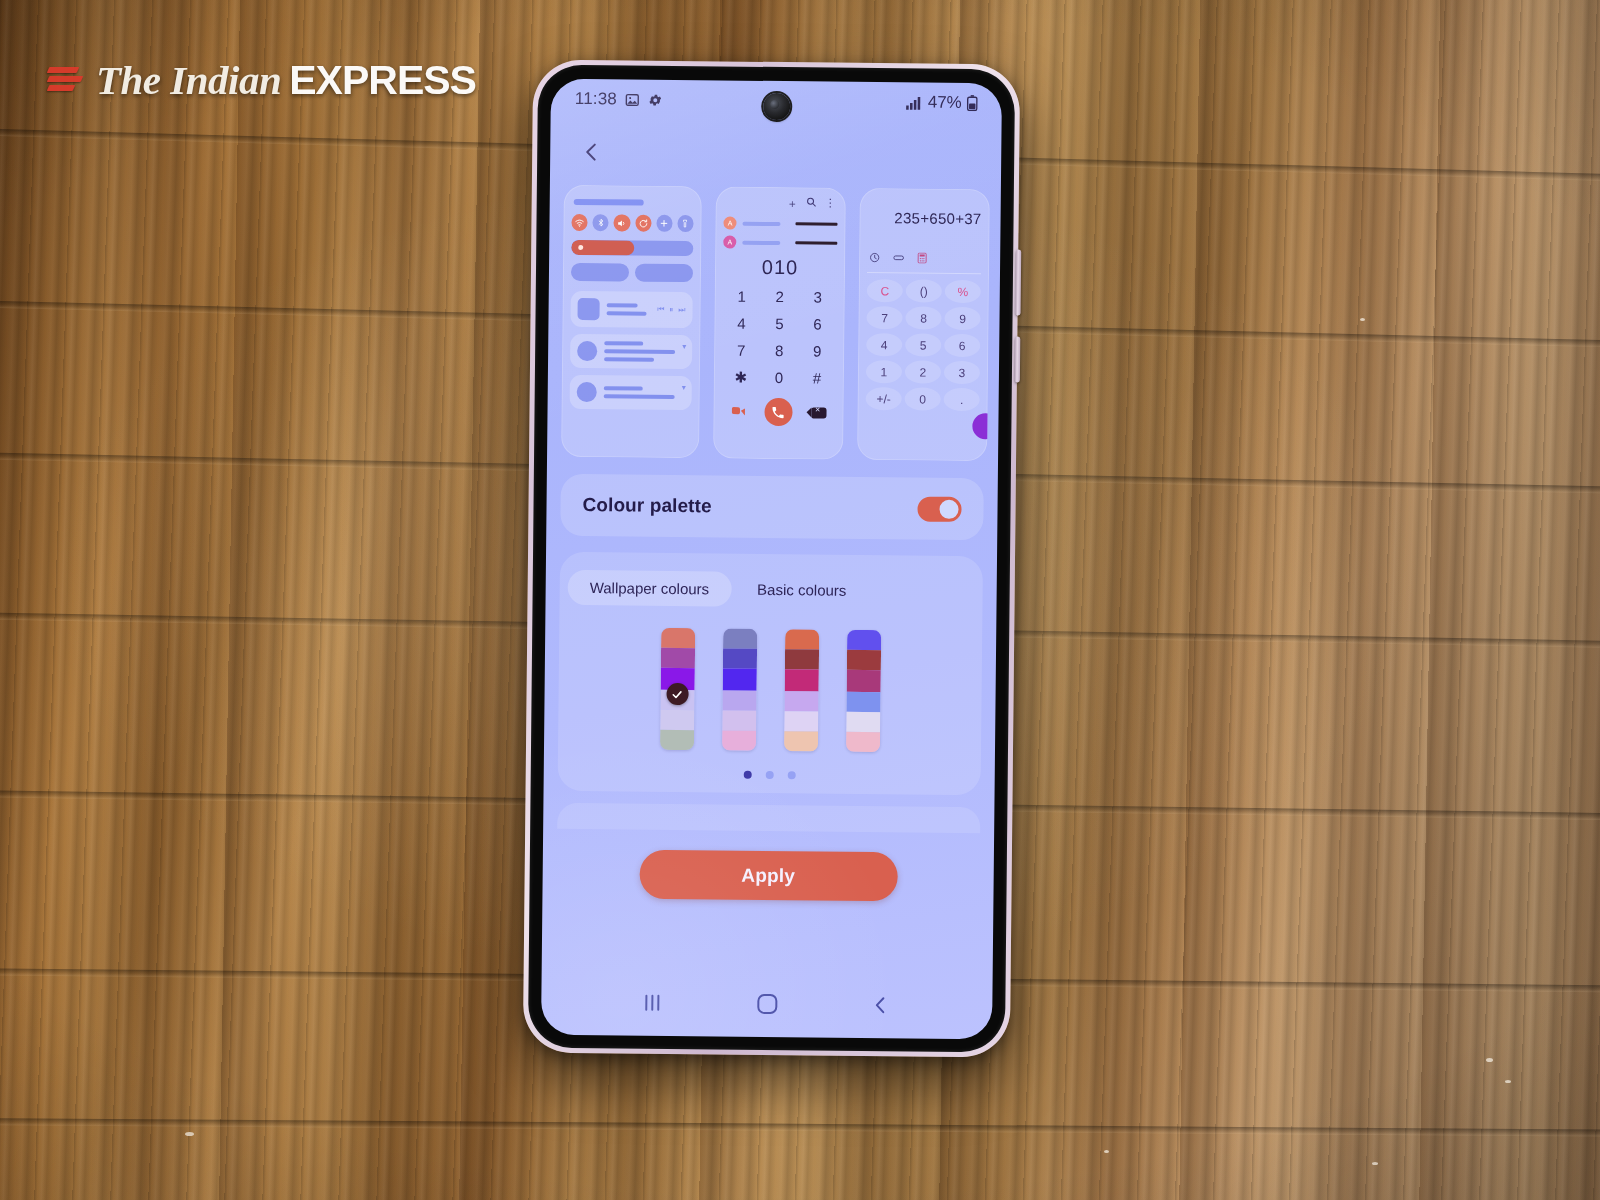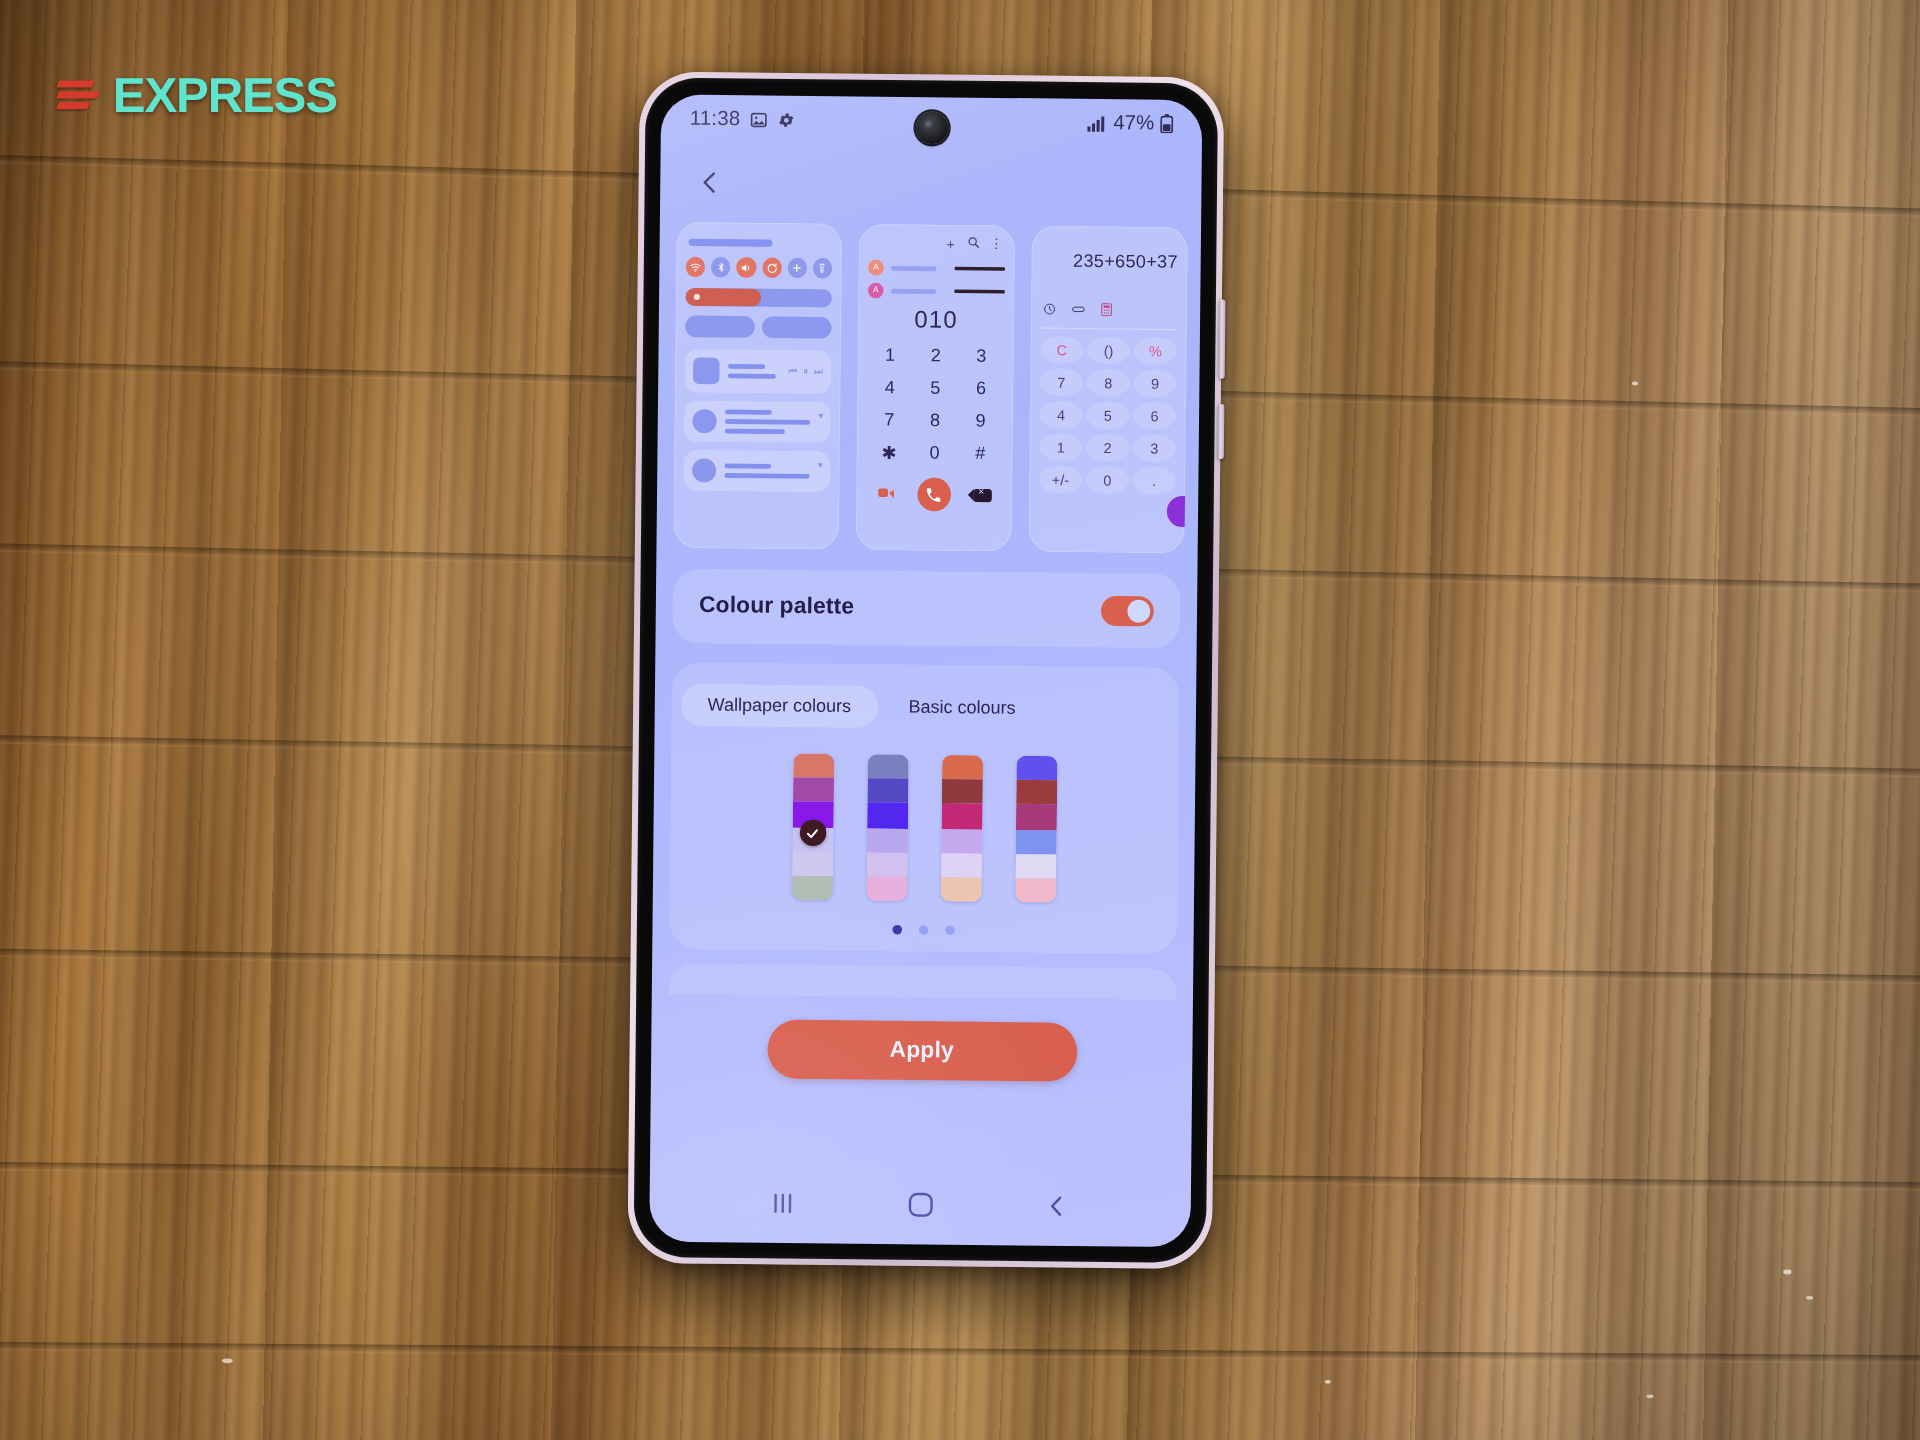--- a/index.html
+++ b/index.html
@@ -56,21 +56,21 @@
   #wm-logo i:nth-child(1) { top: 8px; width: 30px; }
   #wm-logo i:nth-child(2) { top: 17px; width: 34px; }
   #wm-logo i:nth-child(3) { top: 26px; width: 26px; }
   #wm-the {
     font-family: "Liberation Serif", serif; font-style: italic;
     font-size: 41px; font-weight: 700; color: #f6f2ea;
     text-shadow: 0 2px 4px rgba(0,0,0,0.5); letter-spacing: -0.5px;
   }
   #wm-express {
     font-family: "Liberation Sans", sans-serif;
-    font-size: 41px; font-weight: 700; color: #5eead4;
+    font-size: 41px; font-weight: 700; color: #ffffff;
     text-shadow: 0 2px 4px rgba(0,0,0,0.5); letter-spacing: -1px; margin-left: -2px;
   }
 
   
   #phone {
     position: absolute; left: 528px; top: 62px;
     width: 487px; height: 993px;
     transform: rotate(0.6deg);
     border-radius: 48px;
     background: linear-gradient(118deg, #e8d6e6 0%, #d7c3d8 22%, #efe2ec 45%, #cdb8cf 70%, #e6d6e6 100%);
@@ -251,20 +251,21 @@
     <div class="fleck" style="left: 1104px; top: 1150px; width: 5px; height: 3px;"></div>
     <div class="fleck" style="left: 1372px; top: 1162px; width: 6px; height: 3px;"></div>
   </div>
 
 <div id="watermark">
   <div id="wm-logo">
       <i></i>
       <i></i>
       <i></i>
     </div>
+  <span id="wm-the">The Indian</span>
   <span id="wm-express">EXPRESS</span>
 </div>
 
 <div id="phone">
   <div class="side-btn" style="top:185px; height:66px;"></div>
   <div class="side-btn" style="top:272px; height:46px;"></div>
   <div id="bezel">
     <div id="screen">
 
       <div id="camera"></div>

